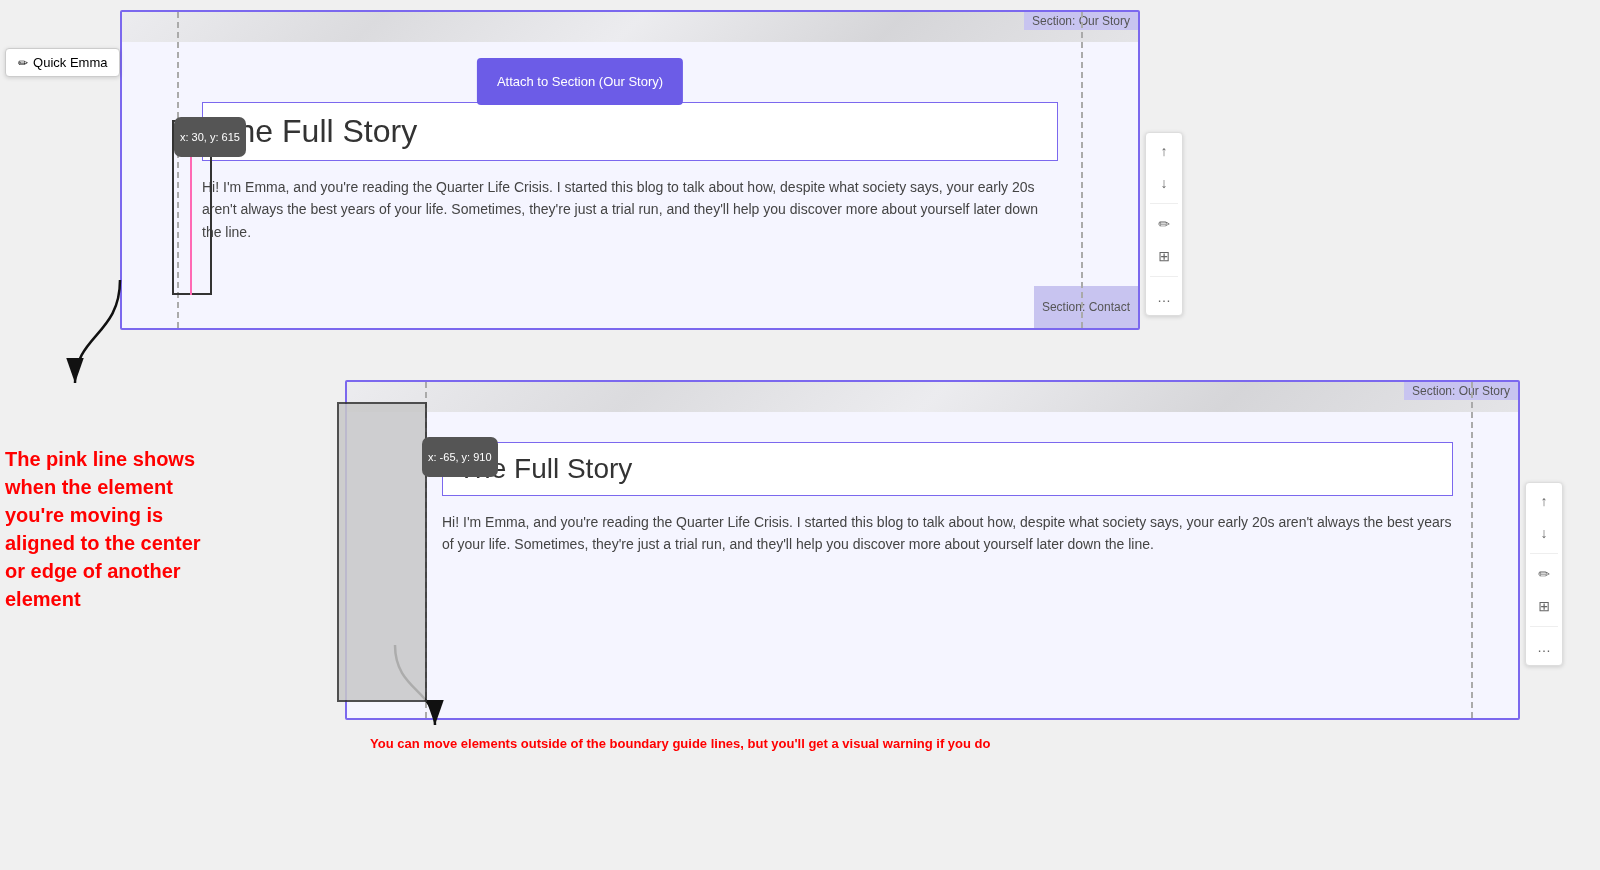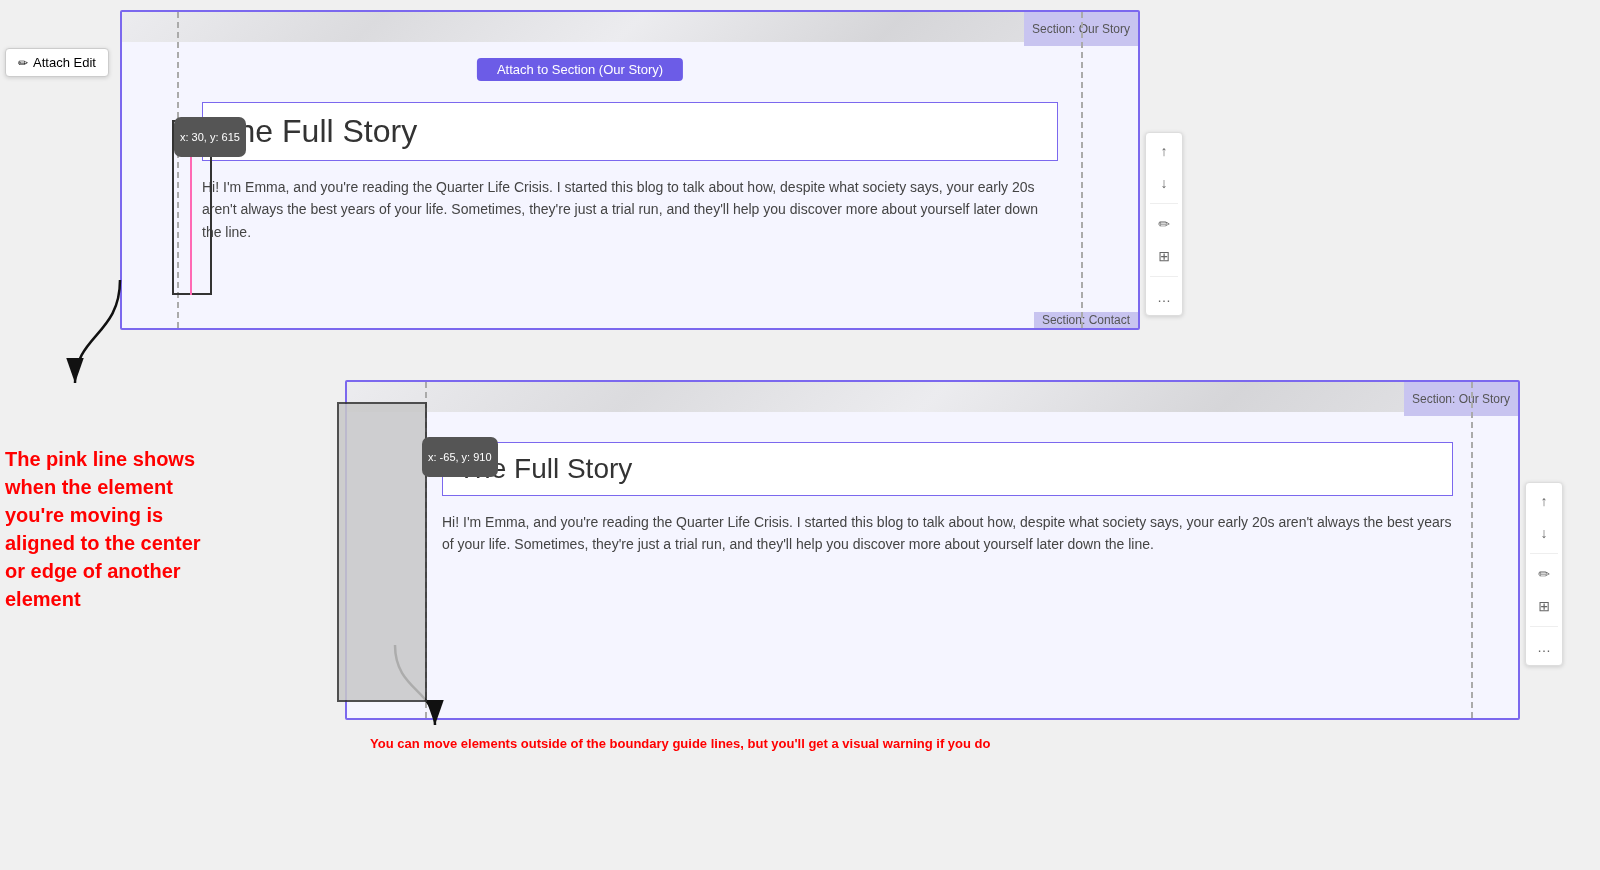--- a/index.html
+++ b/index.html
@@ -24,31 +24,31 @@
       border-radius: 2px;
     }
 
     .section-label-top-right {
       position: absolute;
       top: 0;
       right: 0;
       background: #c8c4f0;
       color: #555;
       font-size: 12px;
-      padding: 10px 8px;
+      padding: 2px 8px;
     }
 
     .section-label-bottom-right {
       position: absolute;
       bottom: 0;
       right: 0;
       background: #c8c4f0;
       color: #555;
       font-size: 12px;
-      padding: 1px 8px;
+      padding: 14px 8px;
     }
 
     
     .quick-edit-btn {
       position: absolute;
       top: 48px;
       left: 0px;
       background: white;
       border: 1px solid #ccc;
       border-radius: 4px;
@@ -71,21 +71,21 @@
     
     .attach-btn {
       position: absolute;
       top: 48px;
       left: 50%;
       transform: translateX(-50%);
       background: #6c5ce7;
       color: white;
       border: none;
       border-radius: 4px;
-      padding: 4px 20px;
+      padding: 16px 20px;
       font-size: 13px;
       cursor: pointer;
       white-space: nowrap;
       z-index: 10;
     }
 
     
     .dashed-line-left {
       position: absolute;
       left: 55px;
@@ -345,21 +345,21 @@
     <div class="toolbar-divider"></div>
     <button class="toolbar-btn">✏</button>
     <button class="toolbar-btn">⊞</button>
     <div class="toolbar-divider"></div>
     <button class="toolbar-btn">…</button>
   </div>
 </div>
 
 <button class="quick-edit-btn">
   <span class="pencil-icon">✏</span>
-  <span>Attach Edit</span>
+  <span>Quick Emma</span>
 </button>
 
 <button class="attach-btn" style="position:absolute; top:58px; left:580px;">Attach to Section (Our Story)</button>
 
 <svg class="arrow-svg-top" width="80" height="110">
   <defs>
     <marker id="arrowhead-top" markerWidth="10" markerHeight="7" refX="10" refY="3.5" orient="auto">
       <polygon points="0 0, 10 3.5, 0 7" fill="#111"></polygon>
     </marker>
   </defs>

